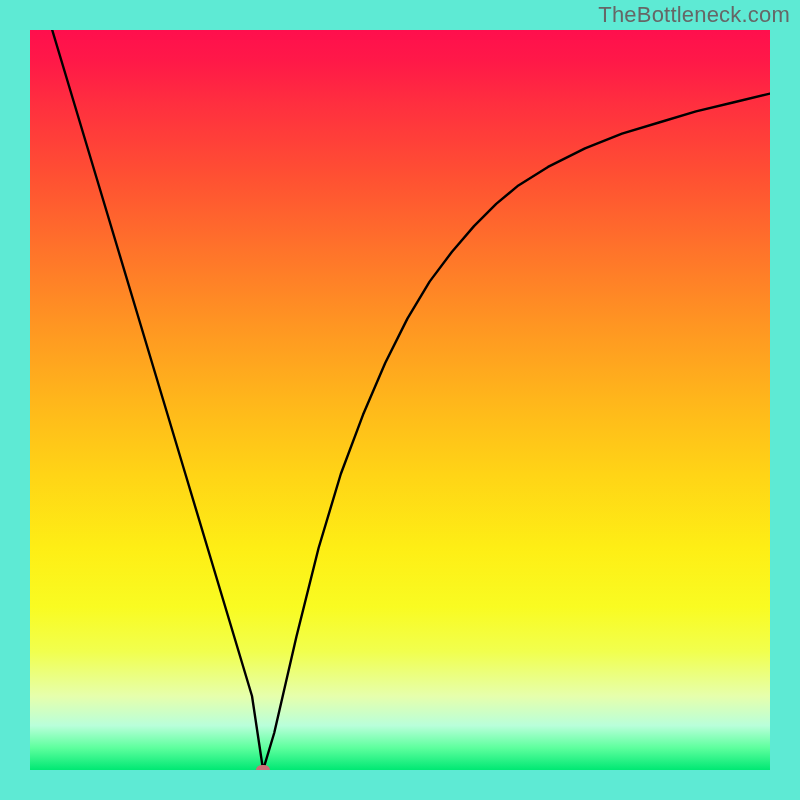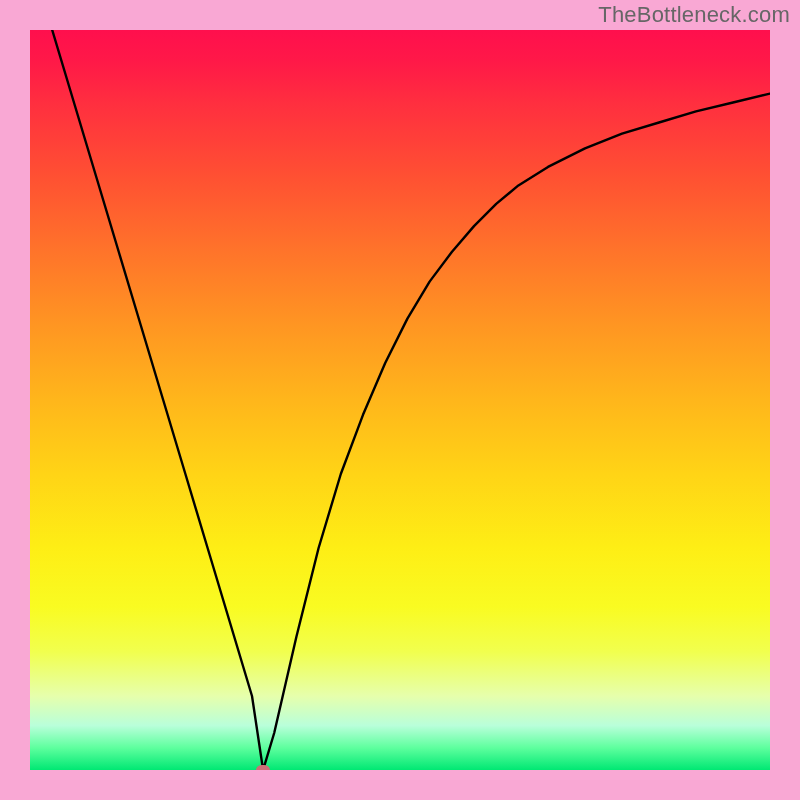--- a/index.html
+++ b/index.html
@@ -8,21 +8,21 @@
     width: 800px;
     height: 800px;
     background: #000;
     overflow: hidden;
     font-family: Arial, Helvetica, sans-serif;
   }
   .frame {
     position: relative;
     width: 800px;
     height: 800px;
-    background: #f9a8d4;
+    background: #5eead4;
   }
   .watermark {
     position: absolute;
     top: 2px;
     right: 10px;
     color: #666;
     font-size: 22px;
     font-weight: 400;
     letter-spacing: 0.2px;
     z-index: 10;

